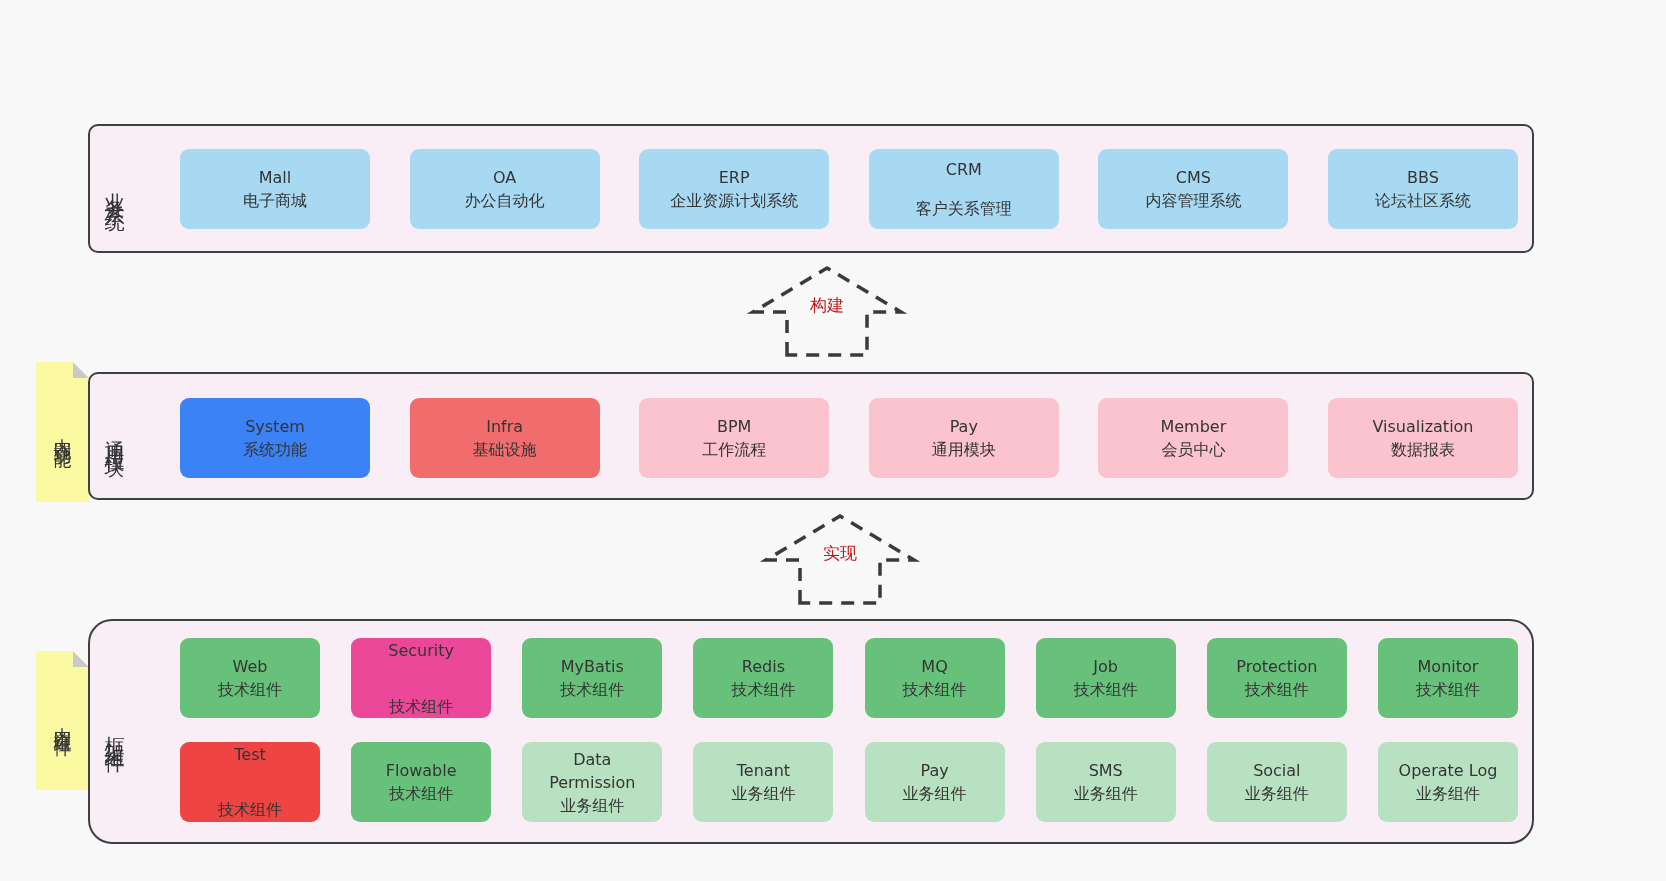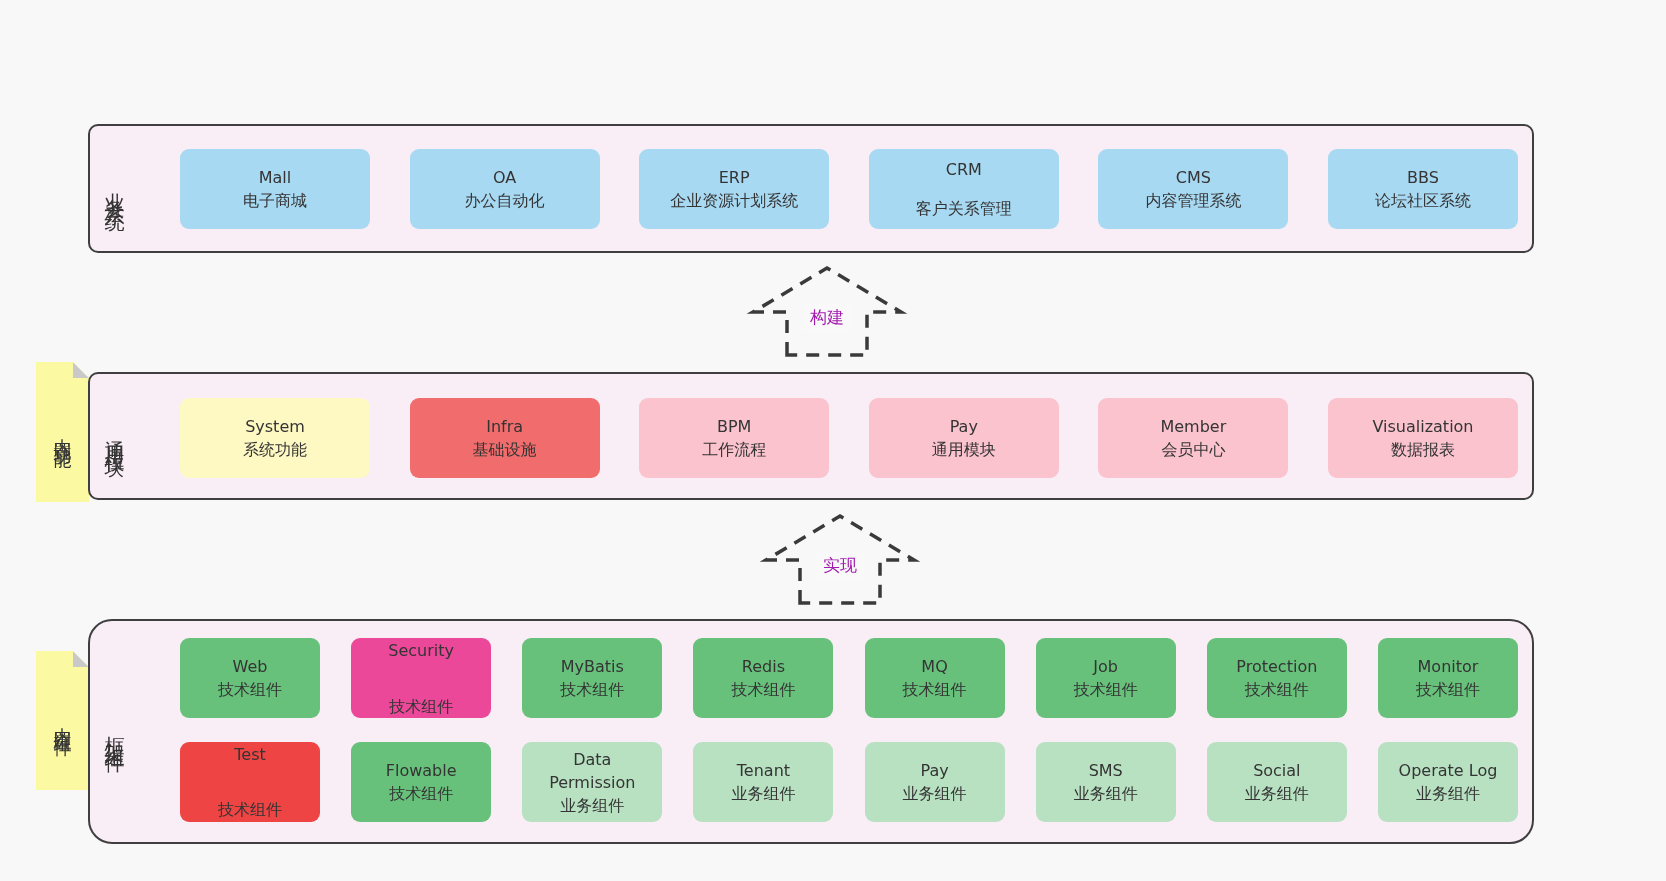--- a/index.html
+++ b/index.html
@@ -52,22 +52,22 @@
   }
   .note-text{
     writing-mode:vertical-rl;text-orientation:upright;
     font-size:18px;letter-spacing:4px;color:#333;white-space:nowrap;
   }
   .arrow{position:absolute;width:180px;height:95px;}
   #arrow-build{left:737px;top:264px;}
   #arrow-implement{left:750px;top:512px;}
   .arrow svg{display:block;width:100%;height:100%;}
   .arrow-label{
-    position:absolute;left:50%;top:40px;transform:translateX(-50%);
-    background:#f9f9f9;padding:2px 7px;font-size:17px;color:#a21caf;
+    position:absolute;left:50%;top:28px;transform:translateX(-50%);
+    background:#f9f9f9;padding:2px 7px;font-size:17px;color:#b91c1c;
     white-space:nowrap;
   }
 </style>
 </head>
 <body>
 
 <div class="panel" id="panel-business">
   <div class="panel-label">业务系统</div>
   <div class="row row-6" id="row-business">
     <div class="box" style="background: rgb(168, 217, 242);">
@@ -104,21 +104,21 @@
   <div class="arrow-label">构建</div>
 </div>
 
 <div class="note" id="note-common">
   <div class="note-fold"></div>
   <div class="note-text">内置功能</div>
 </div>
 <div class="panel" id="panel-common">
   <div class="panel-label">通用模块</div>
   <div class="row row-6" id="row-common">
-    <div class="box" style="background: #fef9c3;">
+    <div class="box" style="background: #3b82f6;">
       <div>System</div>
       <div>系统功能</div>
     </div>
     <div class="box" style="background: rgb(241, 108, 108);">
       <div>Infra</div>
       <div>基础设施</div>
     </div>
     <div class="box" style="background: rgb(250, 195, 205);">
       <div>BPM</div>
       <div>工作流程</div>

